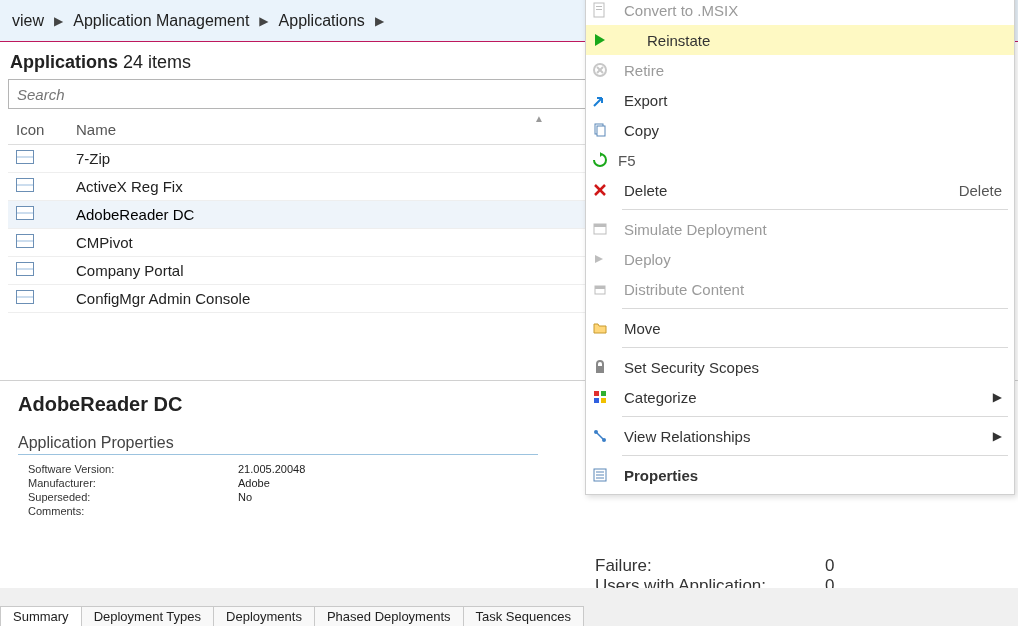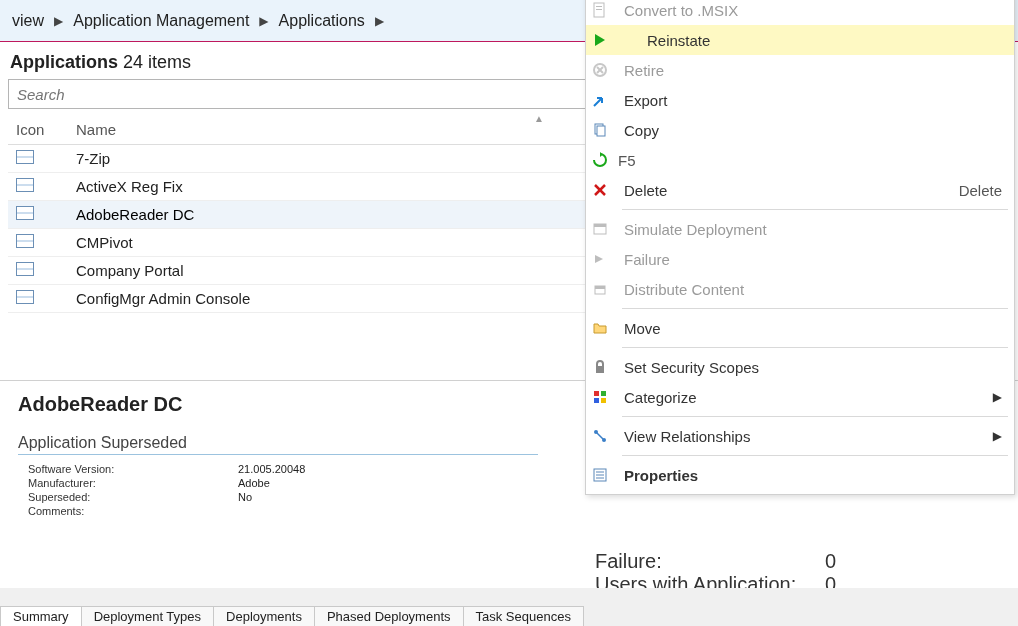--- a/index.html
+++ b/index.html
@@ -93,21 +93,21 @@
     font-size: 11px;
     row-gap: 2px;
     margin-top: 8px;
     margin-left: 10px;
   }
   .detail-grid .k { color: #333; }
   .detail-r {
     position: absolute;
     left: 595px;
     bottom: 6px;
-    font-size: 20px;
+    font-size: 17px;
     color: #333;
   }
   .detail-r .row { display: flex; }
   .detail-r .row .rk { width: 230px; }
   
   .tabs {
     position: absolute;
     left: 0; right: 0; bottom: 0;
     height: 38px;
     display: flex;
@@ -213,21 +213,21 @@
         <tr>
           <td><span class="app-icon"></span></td>
           <td>ConfigMgr Admin Console</td>
         </tr>
       </tbody>
   </table>
 </div>
 
 <div class="detail">
   <div class="detail-title">AdobeReader DC</div>
-  <div class="detail-section">Application Superseded</div>
+  <div class="detail-section">Application Properties</div>
   <div class="detail-grid">
     <div class="k">Software Version:</div>
     <div>21.005.20048</div>
     <div class="k">Manufacturer:</div>
     <div>Adobe</div>
     <div class="k">Superseded:</div>
     <div>No</div>
     <div class="k">Comments:</div>
     <div></div>
   </div>
@@ -325,21 +325,21 @@
         </svg>
       </span>
       <span class="lbl">Simulate Deployment</span>
     </div>
     <div class="item disabled">
       <span class="ic">
         <svg width="16" height="16">
           <polygon points="3,4 11,8 3,12" fill="#bdbdbd"></polygon>
         </svg>
       </span>
-      <span class="lbl">Failure</span>
+      <span class="lbl">Deploy</span>
     </div>
     <div class="item disabled">
       <span class="ic">
         <svg width="16" height="16">
           <rect x="3" y="5" width="10" height="8" fill="none" stroke="#bdbdbd"></rect>
           <rect x="3" y="5" width="10" height="3" fill="#bdbdbd"></rect>
         </svg>
       </span>
       <span class="lbl">Distribute Content</span>
     </div>

